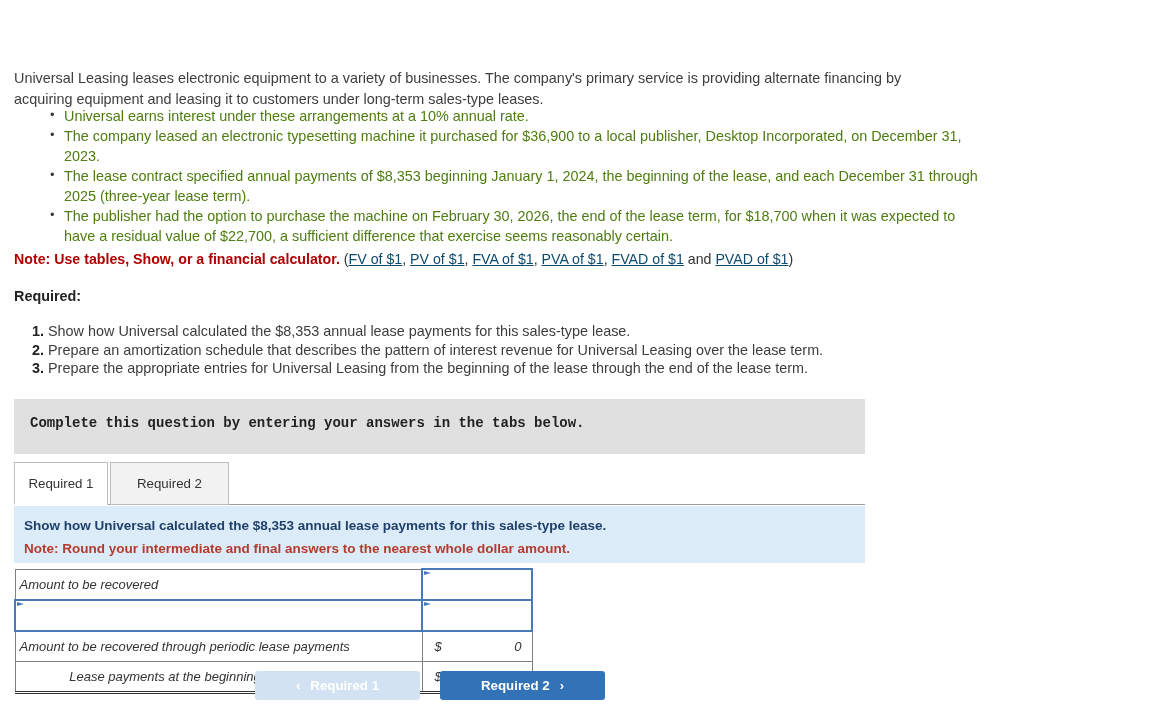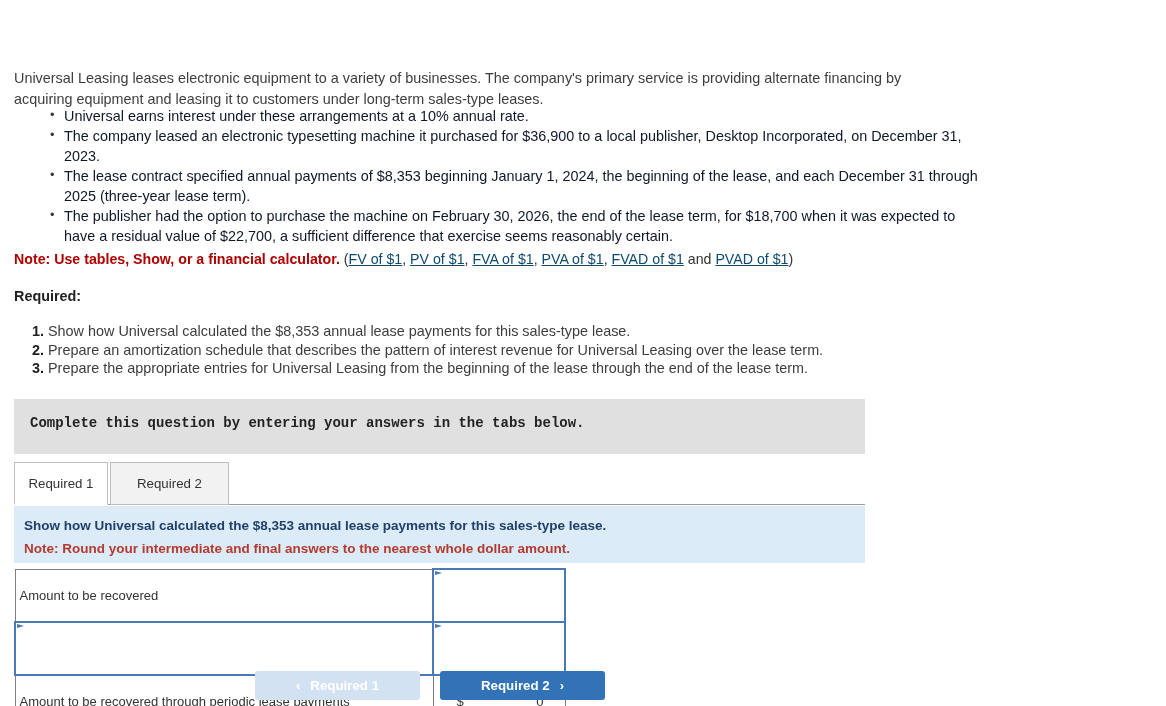--- a/index.html
+++ b/index.html
@@ -38,21 +38,21 @@
   .facts {
     position: absolute;
     left: 14px;
     top: 106px;
     width: 936px;
     margin: 0;
     padding: 0 0 0 36px;
     list-style: none;
     font-size: 14.4px;
     line-height: 20px;
-    color: #0f172a;
+    color: #4d7c0f;
   }
   .facts li {
     position: relative;
     margin: 0 0 0 0;
     padding: 0 0 0 14px;
   }
   .facts li::before {
     content: "\2022";
     position: absolute;
     left: 0;
@@ -202,23 +202,24 @@
     position: absolute;
     left: 14px;
     top: 568px;
     border-collapse: collapse;
     font-size: 13px;
     color: #333333;
   }
   .ans-table td {
     border: 1px solid #808080;
     height: 21px;
-    padding: 15px;
+    padding: 4px;
     background: #ffffff;
     vertical-align: middle;
+    font-style: italic;
   }
   .lbl-cell {
     width: 390px;
     padding-left: 4px !important;
     white-space: nowrap;
   }
   .lbl-cell.indented { padding-left: 12px !important; text-align: center; }
   .val-cell {
     width: 100px;
     position: relative;

